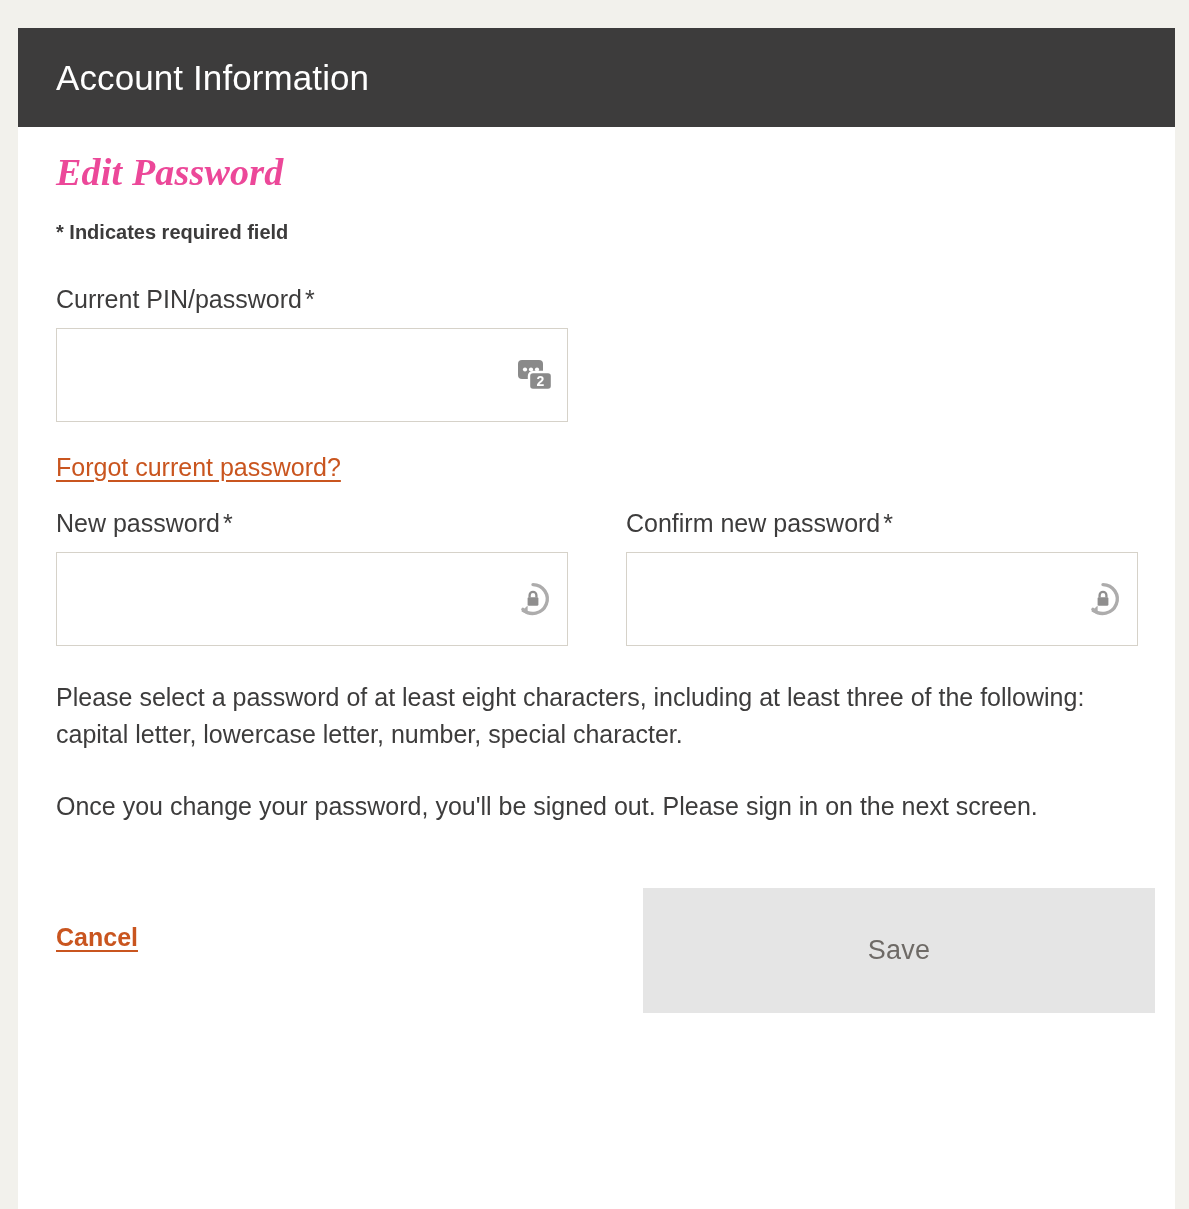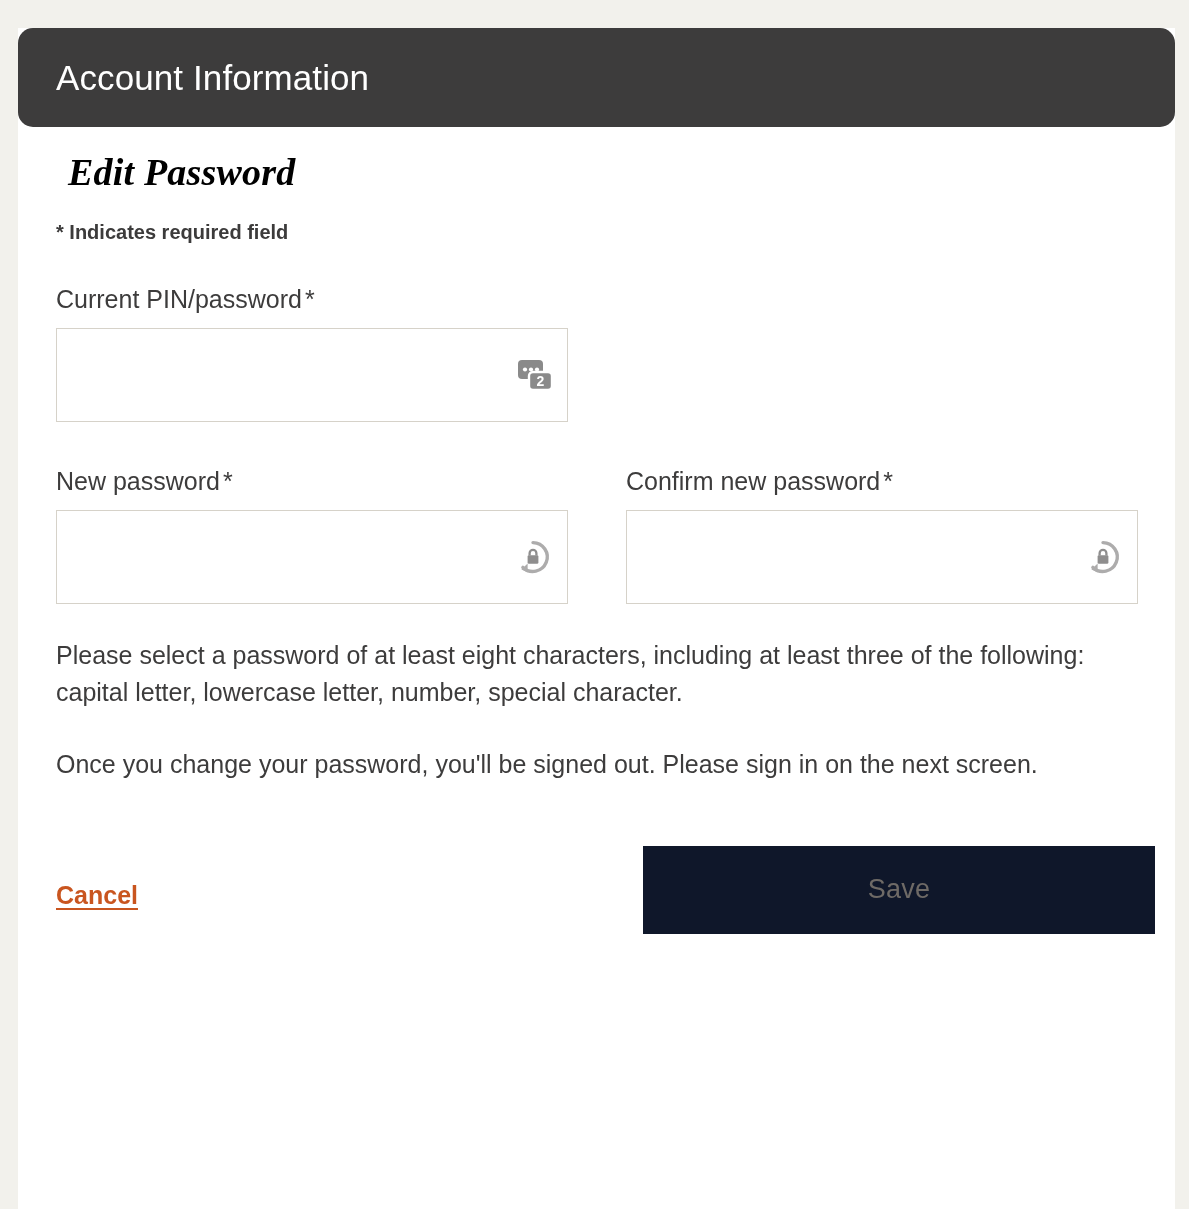--- a/index.html
+++ b/index.html
@@ -34,43 +34,42 @@
   }
 
   
   .card-header {
     height: 99px;
     background: #3d3c3c;
     display: flex;
     align-items: center;
     padding-left: 38px;
     box-sizing: border-box;
-    border-radius: 15px;
   }
   .card-header-title {
     color: #ffffff;
     font-size: 35px;
     font-weight: 400;
     letter-spacing: 0.1px;
     line-height: 1;
   }
 
   
   .card-body {
     padding: 0 38px;
     box-sizing: border-box;
   }
 
   .section-heading {
     font-family: "Liberation Serif", serif;
     font-style: italic;
     font-weight: bold;
     font-size: 38px;
-    color: #000000;
-    margin: 24px 0 0 12px;
+    color: #ec4899;
+    margin: 24px 0 0 0;
     line-height: 1.15;
     letter-spacing: 0.2px;
   }
 
   .required-note {
     font-size: 20px;
     font-weight: bold;
     color: #3c3b3b;
     margin-top: 25px;
     line-height: 1.2;
@@ -180,22 +179,22 @@
     position: absolute;
     left: 0;
     top: 34px;
     font-weight: bold;
   }
   .save-button {
     position: absolute;
     left: 587px;
     top: 0;
     width: 512px;
-    height: 88px;
-    background: #0f172a;
+    height: 125px;
+    background: #e5e5e5;
     border: 0;
     color: #6e6a66;
     font-family: "Liberation Sans", sans-serif;
     font-size: 27px;
     letter-spacing: 0.2px;
     cursor: default;
     display: flex;
     align-items: center;
     justify-content: center;
   }
@@ -231,22 +230,25 @@
                 <circle cx="16" cy="14.5" r="2.1" fill="#ffffff"></circle>
                 <circle cx="22" cy="14.5" r="2.1" fill="#ffffff"></circle>
                 <rect x="14" y="17" width="23" height="18" rx="4" ry="4" fill="#8a8a8a" stroke="#ffffff" stroke-width="2.4"></rect>
                 <text x="25.5" y="31" font-family="Liberation Sans, sans-serif" font-size="14" font-weight="bold" fill="#ffffff" text-anchor="middle">2</text>
               </svg>
             </span>
           </div>
         </div>
       </div>
 
-
-      <div class="field-row" style="margin-top:44px;">
+      <div class="forgot-link-wrap">
+        <a class="inline-link">Forgot current password?</a>
+      </div>
+
+      <div class="field-row" style="margin-top:26px;">
 
         <div class="field-block">
           <div class="field-label">
             <span>New password</span><span class="req-star">*</span>
           </div>
           <div class="input-wrap">
             <input type="password" placeholder="" style="">
             <span class="genpass-icon">
               <svg viewBox="0 0 36 36" width="36" height="36" aria-hidden="true">
                 <path d="M18 3.6 A14.4 14.4 0 1 1 7.9 28.4" fill="none" stroke="#adacac" stroke-width="3.4" stroke-linecap="round"></path>

